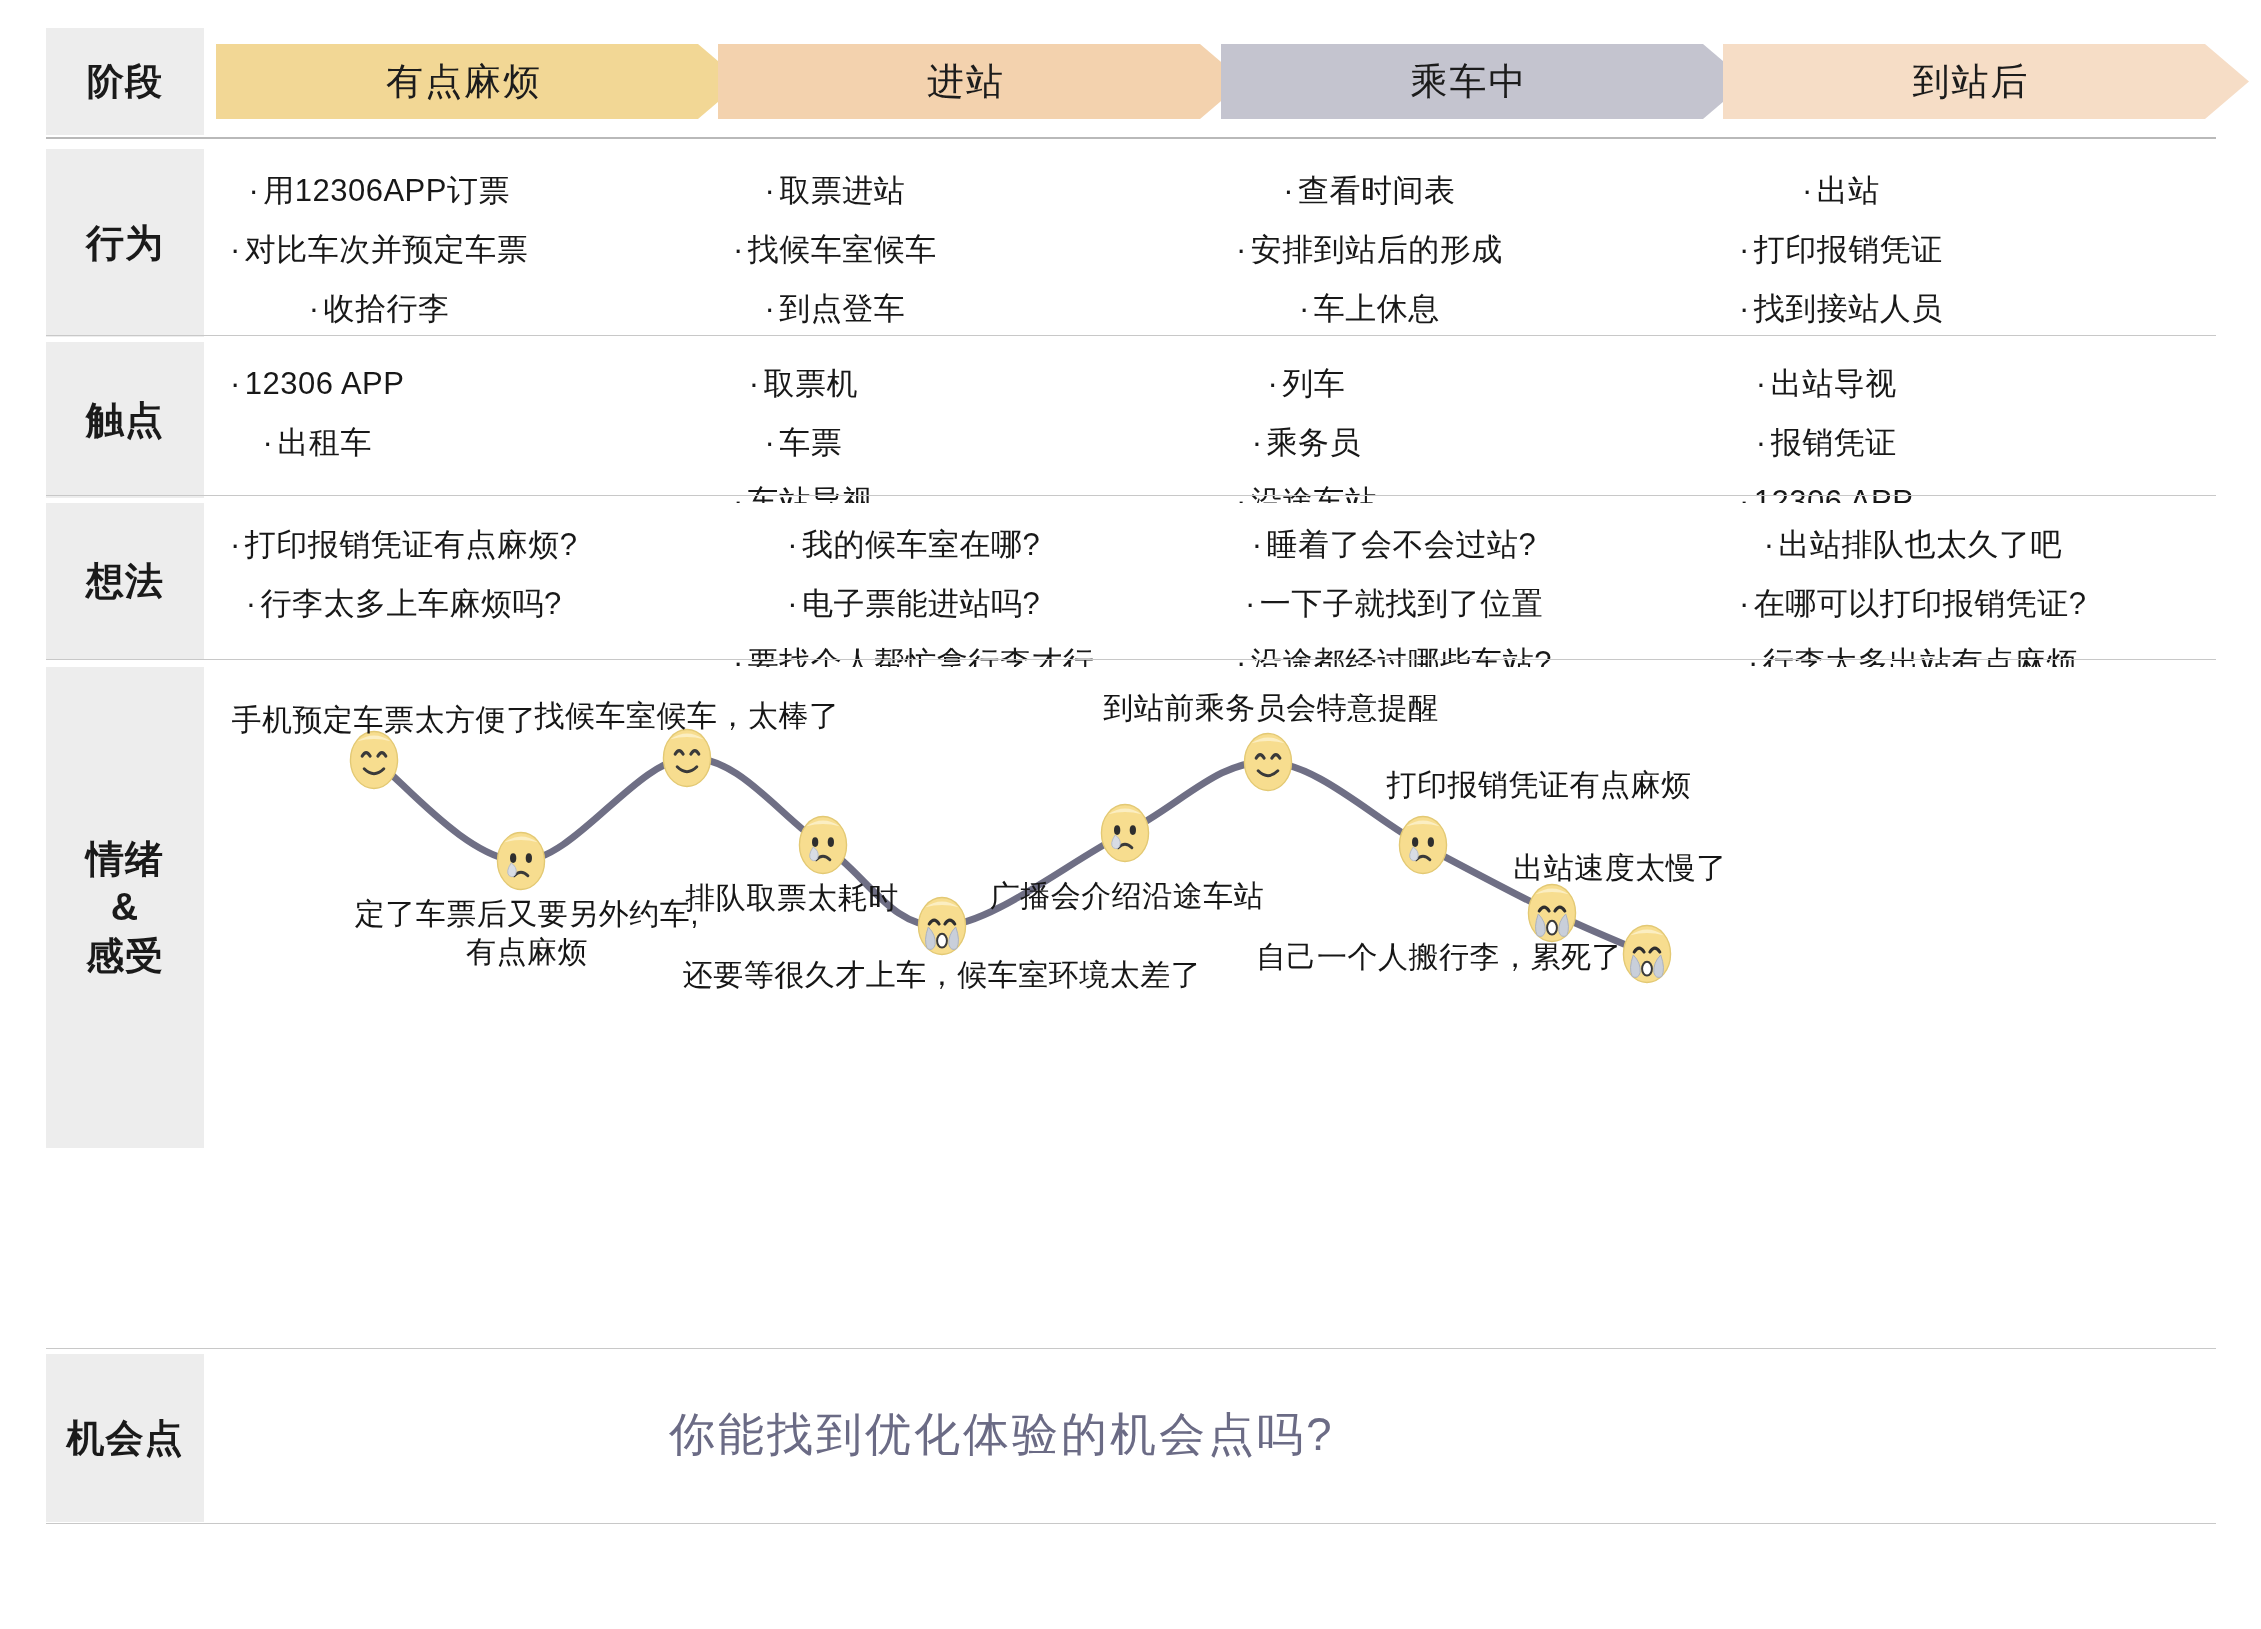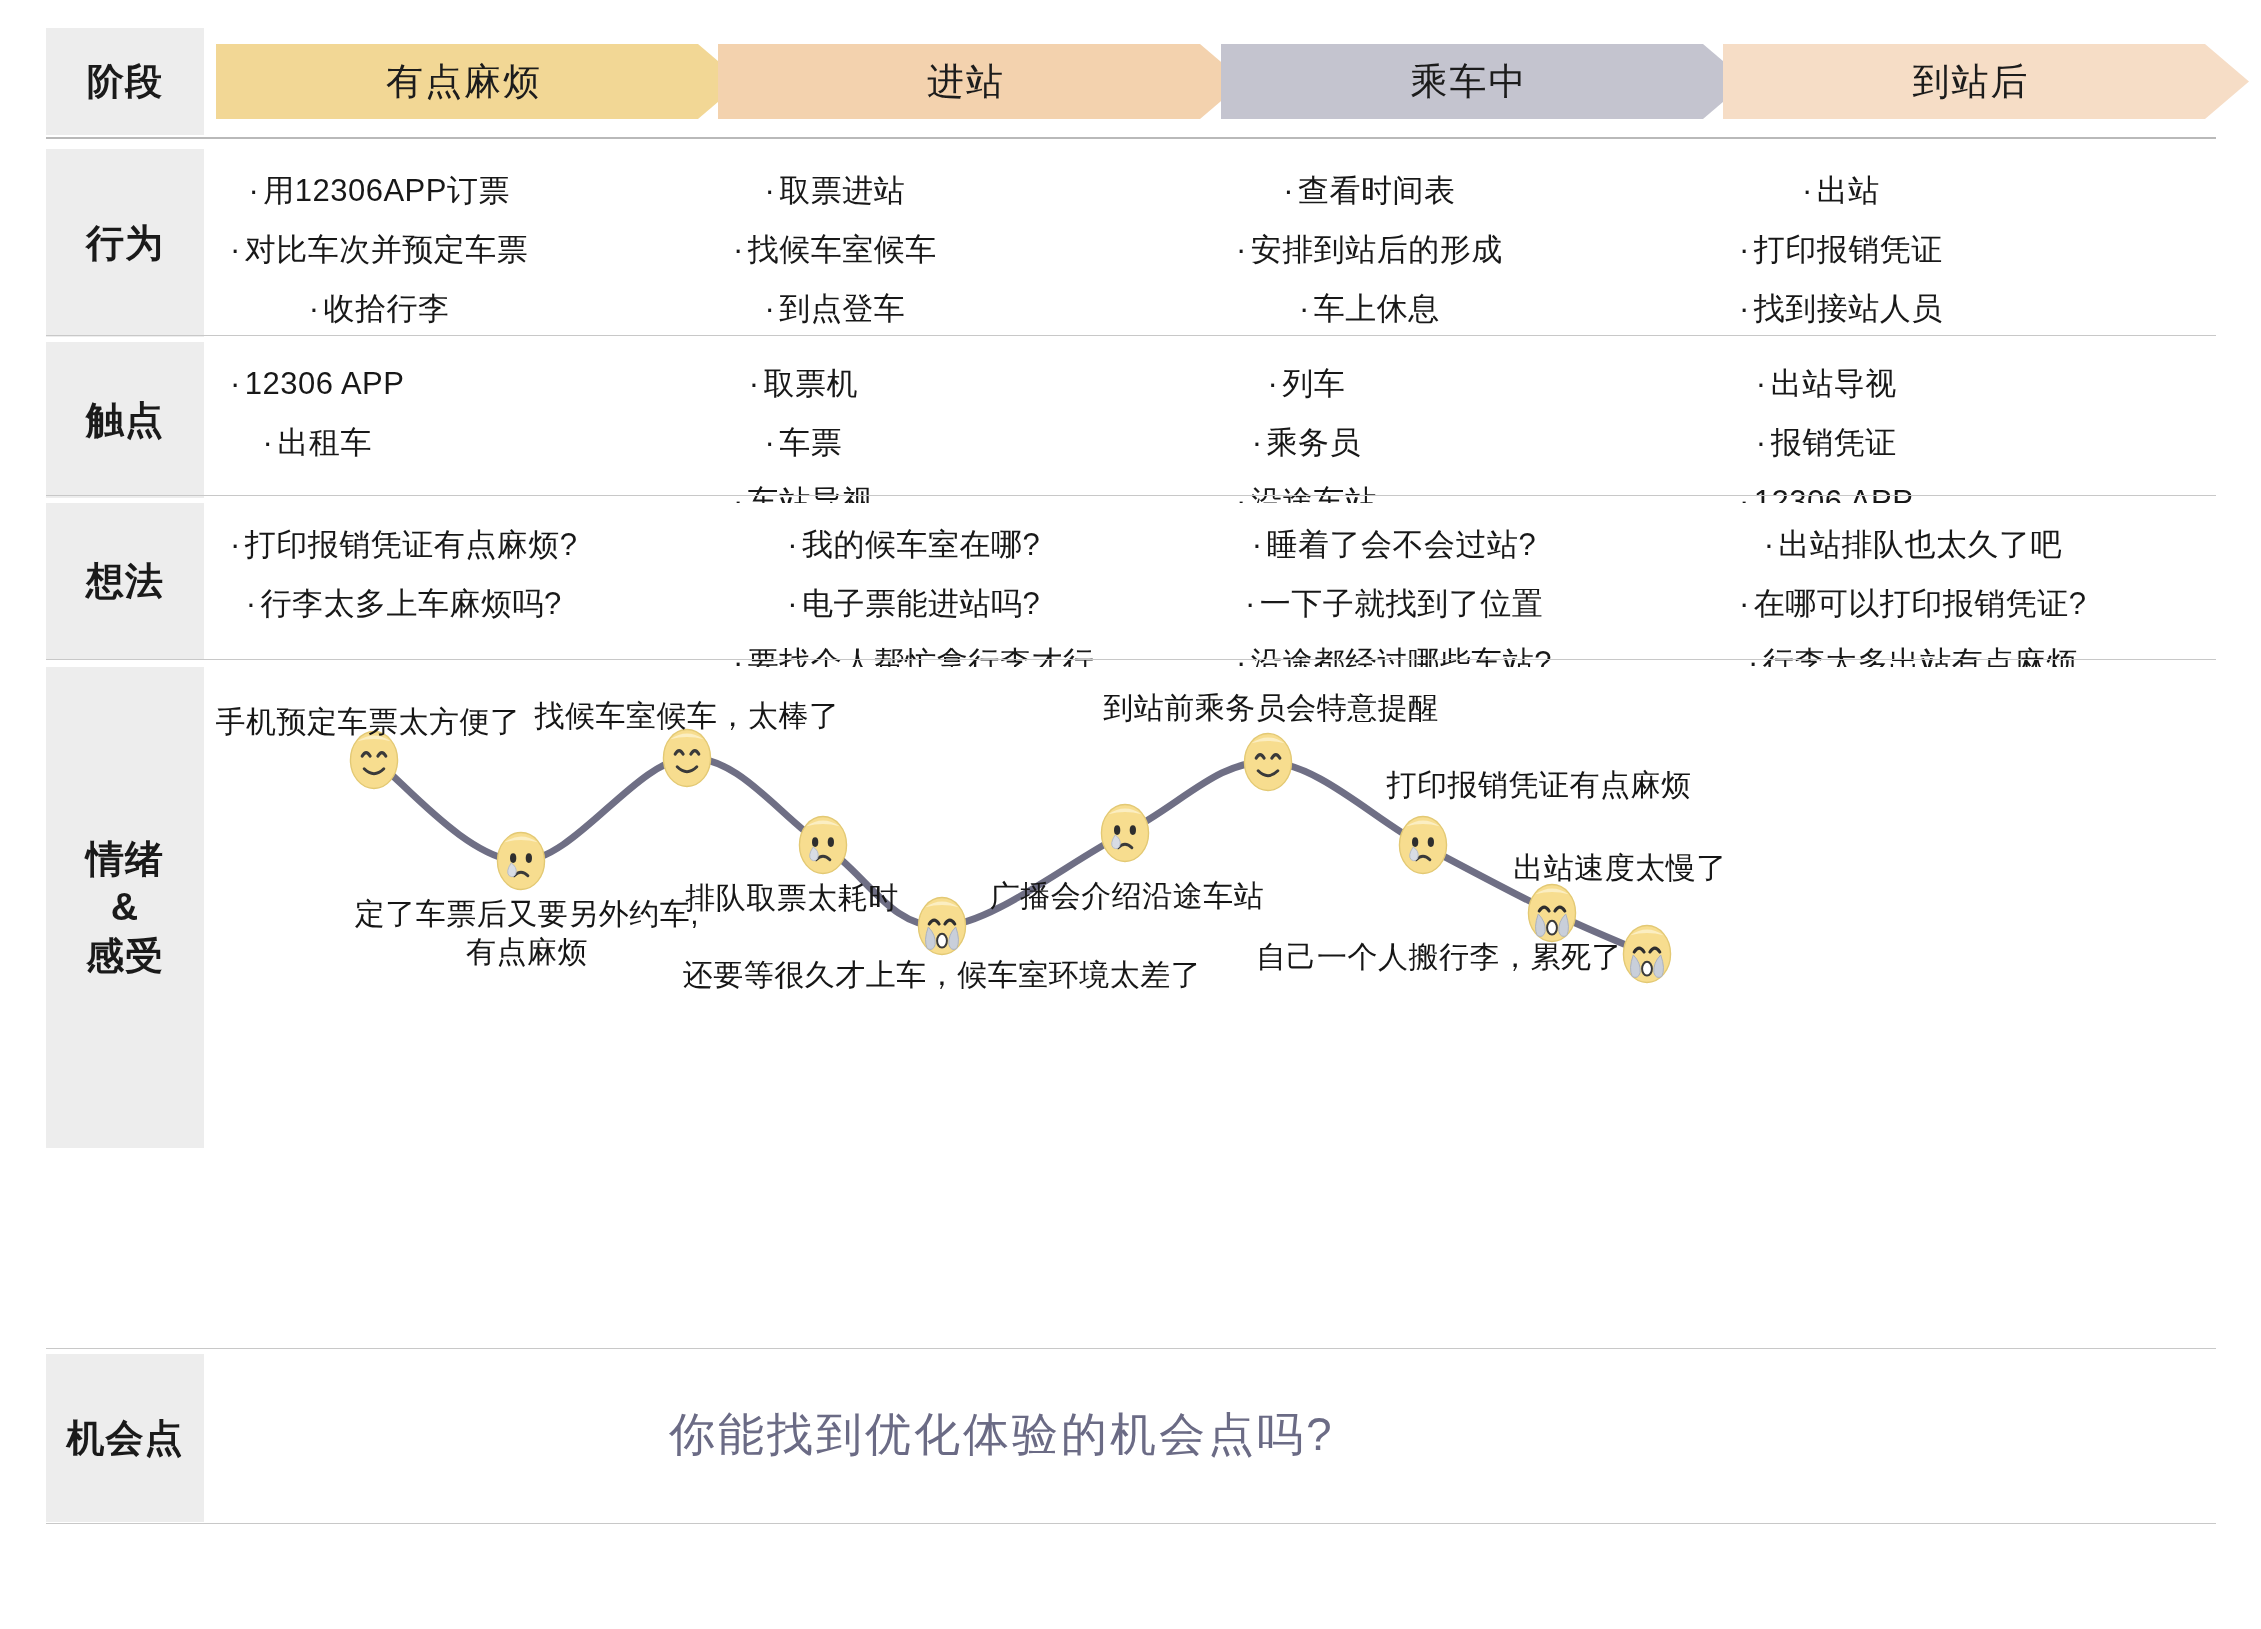--- a/index.html
+++ b/index.html
@@ -388,21 +388,21 @@
               <g>
                 <ellipse cx="27" cy="31" rx="24" ry="29" fill="#f7dd8f" stroke="#e3c974" stroke-width="1.4"></ellipse>
                 <path d="M10 12 Q27 0 44 12 Q27 7 10 12 Z" fill="#fbeec2"></path>
                 <path d="M14 29 q5 -8 10 0" stroke="#2e2e2e" stroke-width="3.2" fill="none" stroke-linecap="round"></path>
                 <path d="M30 29 q5 -8 10 0" stroke="#2e2e2e" stroke-width="3.2" fill="none" stroke-linecap="round"></path>
                 <path d="M13 32 q-5 14 -1 22 q6 3 8 -4 q1 -10 -7 -18 Z" fill="#c9cfda" stroke="#aab1bf" stroke-width="1"></path>
                 <path d="M41 32 q5 14 1 22 q-6 3 -8 -4 q-1 -10 7 -18 Z" fill="#c9cfda" stroke="#aab1bf" stroke-width="1"></path>
                 <ellipse cx="27" cy="46" rx="5" ry="7" fill="#ffffff" stroke="#3a3a3a" stroke-width="2"></ellipse>
               </g>
             </svg></div>
-          <div class="ecap center" style="left: 164px; top: 36px;">手机预定车票太方便了</div>
+          <div class="ecap center" style="left: 180px; top: 36px; font-family: Liberation Mono, monospace;">手机预定车票太方便了</div>
           <div class="ecap center" style="left: 323px; top: 228px;">定了车票后又要另外约车,
 有点麻烦</div>
           <div class="ecap center" style="left: 483px; top: 30px;">找候车室候车，太棒了</div>
           <div class="ecap center" style="left: 588px; top: 212px;">排队取票太耗时</div>
           <div class="ecap center" style="left: 738px; top: 289px;">还要等很久才上车，候车室环境太差了</div>
           <div class="ecap center" style="left: 923px; top: 210px;">广播会介绍沿途车站</div>
           <div class="ecap center" style="left: 1067px; top: 22px;">到站前乘务员会特意提醒</div>
           <div class="ecap center" style="left: 1335px; top: 99px;">打印报销凭证有点麻烦</div>
           <div class="ecap center" style="left: 1416px; top: 182px;">出站速度太慢了</div>
           <div class="ecap right" style="left: 1418px; top: 271px;">自己一个人搬行李，累死了</div>

